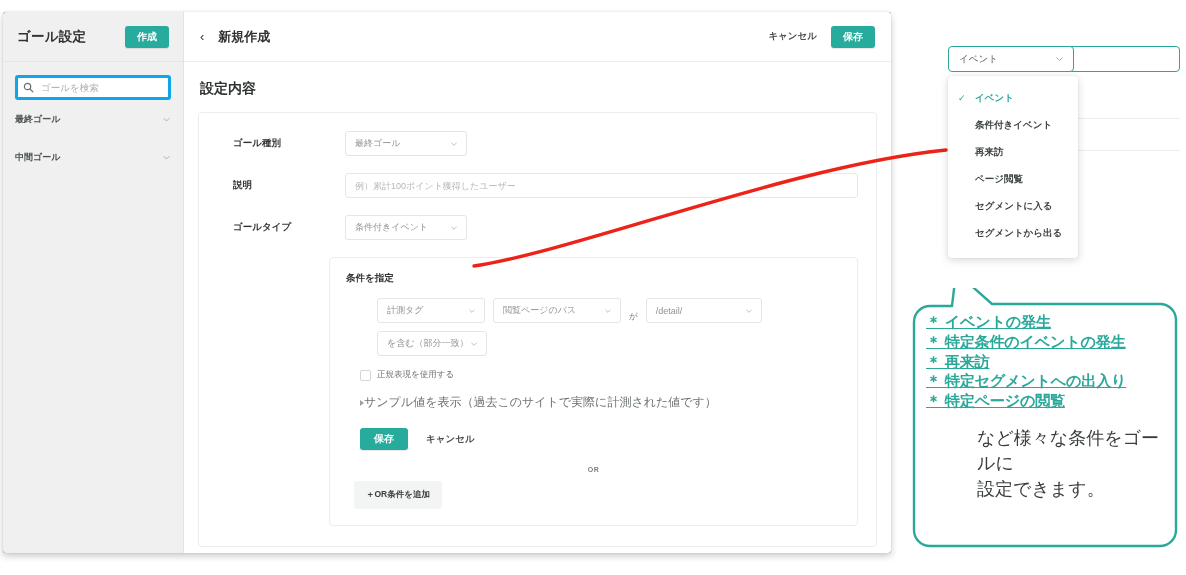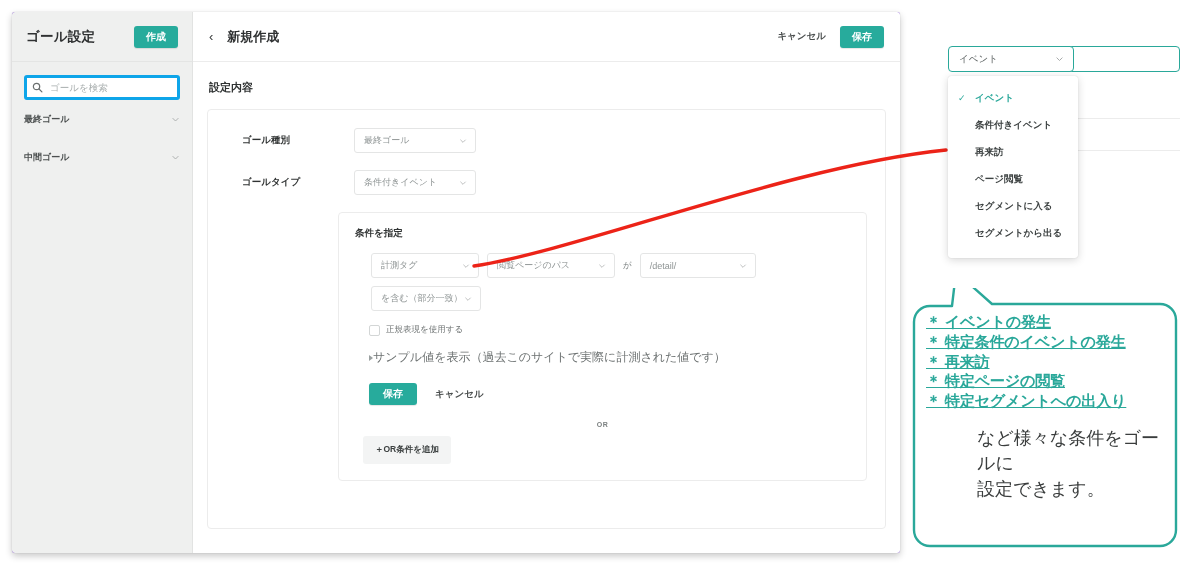--- a/index.html
+++ b/index.html
@@ -13,21 +13,21 @@
     position: relative;
     overflow: hidden;
     font-family: "Liberation Sans", "DejaVu Sans", sans-serif;
     color: #333333;
     -webkit-font-smoothing: antialiased;
   }
 
   
   #app-window {
     position: absolute;
-    left: 12px;
+    left: 3px;
     top: 12px;
     width: 888px;
     height: 541px;
     background: #6d28d9;
     border-radius: 3px;
     box-shadow: 0 3px 7px rgba(0,0,0,0.22), 0 0 1px rgba(0,0,0,0.25);
     overflow: hidden;
     display: flex;
   }
 
@@ -152,21 +152,21 @@
     font-weight: bold;
     border: none;
     border-radius: 3px;
     padding: 6px 12px;
     cursor: pointer;
     line-height: 1;
     box-shadow: 0 1px 1px rgba(0,0,0,0.10);
   }
 
   .section-title {
-    font-size: 11px;
+    font-size: 14px;
     font-weight: bold;
     color: #303333;
     padding: 18px 16px 0 16px;
   }
 
   .card {
     margin: 14px 14px 0 14px;
     border: 1px solid #ececec;
     border-radius: 4px;
     padding: 18px 0 20px 0;
@@ -243,23 +243,23 @@
     padding: 14px 16px 16px 16px;
   }
   .cond-title {
     font-size: 9.5px;
     font-weight: bold;
     color: #303333;
     margin-bottom: 13px;
   }
   .cond-line {
     display: flex;
-    align-items: center;
+    align-items: flex-end;
     gap: 8px;
-    margin-left: 16px;
+    margin-left: 31px;
     margin-bottom: 8px;
   }
   .cond-ga {
     font-size: 8.5px;
     color: #777d7d;
   }
   .checkbox-row {
     display: flex;
     align-items: center;
     gap: 6px;
@@ -502,20 +502,26 @@
         <span class="form-label">ゴール種別</span>
         <span class="sel sel-w-goaltype">
           <span>最終ゴール</span>
           <svg class="chev" viewBox="0 0 12 12">
             <polyline points="2.5,4.5 6,8 9.5,4.5" fill="none" stroke="#6b7070" stroke-width="1.2" stroke-linecap="round" stroke-linejoin="round"></polyline>
           </svg>
         </span>
       </div>
 
 
+      <div class="form-row">
+        <span class="form-label">説明</span>
+        <span class="txt-wrap">
+          <input class="txt" type="text" value="" placeholder="例）累計100ポイント獲得したユーザー" style="">
+        </span>
+      </div>
 
       <div class="form-row">
         <span class="form-label">ゴールタイプ</span>
         <span class="sel sel-w-goaltype">
           <span>条件付きイベント</span>
           <svg class="chev" viewBox="0 0 12 12">
             <polyline points="2.5,4.5 6,8 9.5,4.5" fill="none" stroke="#6b7070" stroke-width="1.2" stroke-linecap="round" stroke-linejoin="round"></polyline>
           </svg>
         </span>
       </div>
@@ -629,19 +635,19 @@
              A 16,16 0 0 1 264,32
              L 264,242 A 16,16 0 0 1 248,258
              L 18,258 A 16,16 0 0 1 2,242
              L 2,34 A 16,16 0 0 1 18,18 Z" fill="#ffffff" stroke="#2aa89a" stroke-width="2.4" stroke-linejoin="round"></path>
   </svg>
   <div class="callout-body">
     <ul class="callout-list">
       <li>＊ イベントの発生</li>
       <li>＊ 特定条件のイベントの発生</li>
       <li>＊ 再来訪</li>
+      <li>＊ 特定セグメントへの出入り</li>
       <li>＊ 特定ページの閲覧</li>
-      <li>＊ 特定セグメントへの出入り</li>
     </ul>
     <div class="callout-note" style="white-space: pre-line;">など様々な条件をゴールに
 設定できます。</div>
   </div>
 </div>
 
 </body></html>

